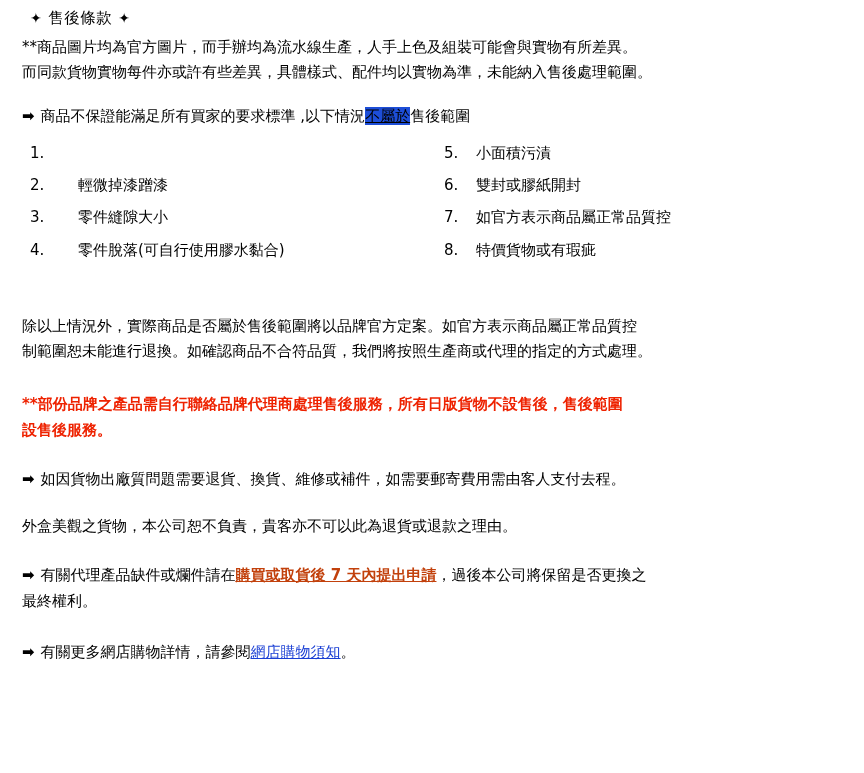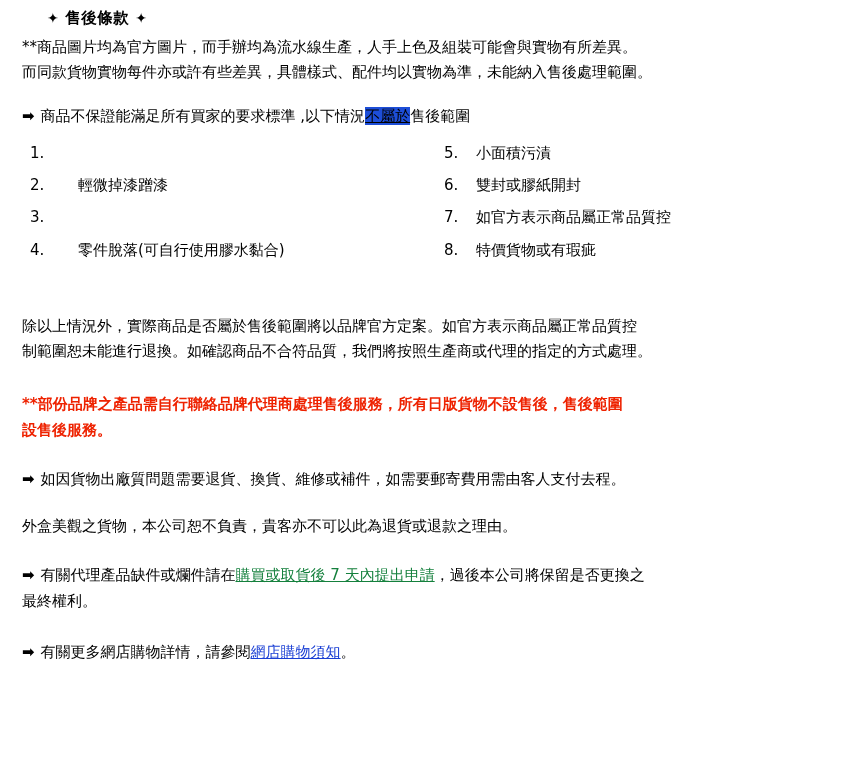--- a/index.html
+++ b/index.html
@@ -16,23 +16,23 @@
     line-height: 1.55;
     overflow: hidden;
   }
   .page {
     padding: 6px 14px 0 22px;
     box-sizing: border-box;
     width: 864px;
   }
   .title {
     font-size: 15.5px;
-    font-weight: bold;
+    font-weight: normal;
     letter-spacing: 0.5px;
-    margin: 0 0 6px 19px;
+    margin: 0 0 6px 2px;
   }
   .title .diamond {
     font-size: 14px;
     padding: 0 6px;
   }
   p {
     margin: 0;
   }
   .para {
     margin-bottom: 2px;
@@ -50,22 +50,22 @@
   .hl-yellow {
     background: #1d4ed8;
     color: #000;
     text-decoration: underline;
   }
   .red-bold {
     color: #ee2200;
     font-weight: bold;
   }
   .red-underline {
-    color: #15803d;
-    font-weight: normal;
+    color: #c2410c;
+    font-weight: bold;
     text-decoration: underline;
   }
   .link {
     color: #1a3fd4;
     text-decoration: underline;
     cursor: pointer;
   }
   .list-wrap {
     display: flex;
     margin-top: 14px;
@@ -121,20 +121,21 @@
     <div class="col col-left">
       <div class="li">
         <span class="num">1.</span>
       </div>
       <div class="li">
         <span class="num">2.</span>
         <span class="txt">輕微掉漆蹭漆</span>
       </div>
       <div class="li">
         <span class="num">3.</span>
+        <span class="txt">零件縫隙大小</span>
       </div>
       <div class="li">
         <span class="num">4.</span>
         <span class="txt">零件脫落(可自行使用膠水黏合)</span>
       </div>
     </div>
     <div class="col col-right">
       <div class="li">
         <span class="num">5.</span>
         <span class="txt">小面積污漬</span>

